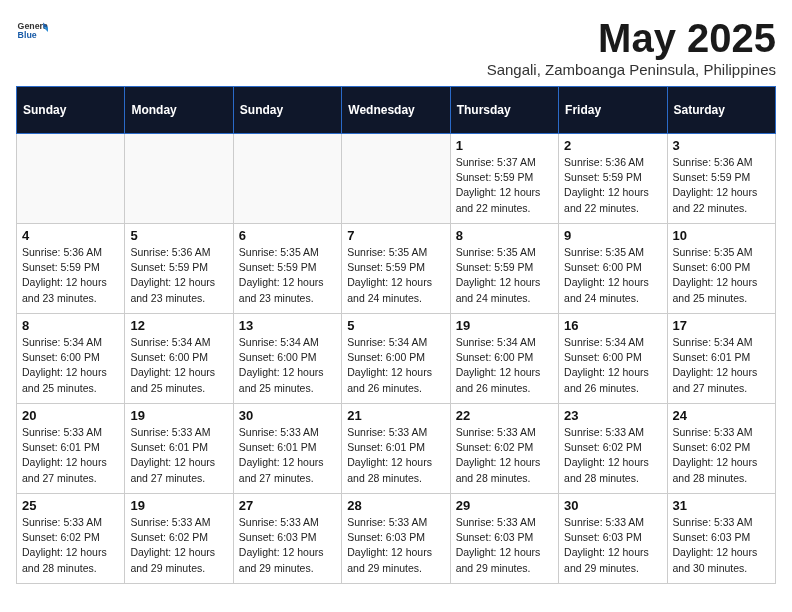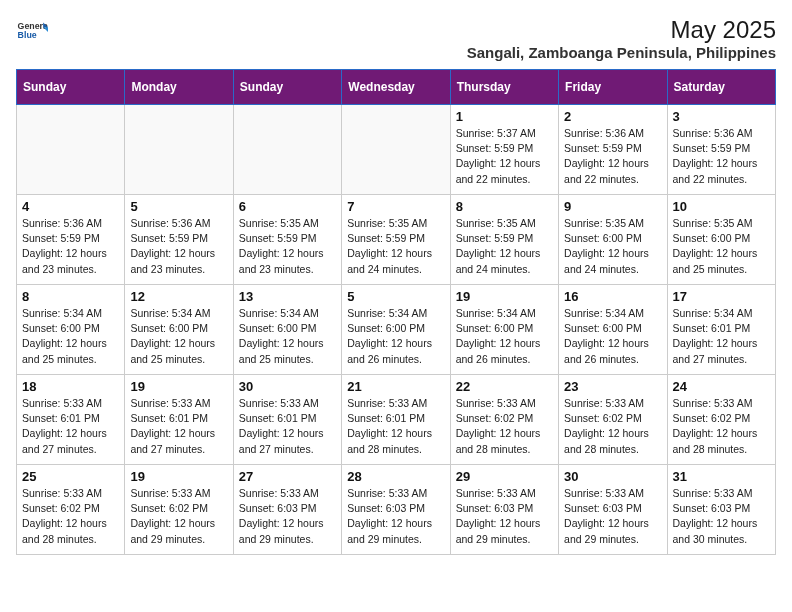--- a/index.html
+++ b/index.html
@@ -22,39 +22,38 @@
       gap: 4px;
     }
     .logo-icon {
       width: 32px;
       height: 32px;
     }
     .title-area {
       text-align: right;
     }
     .month-title {
-      font-size: 24px;
-      font-weight: normal;
+      font-size: 40px;
+      font-weight: bold;
       color: #1a1a1a;
     }
     .location-title {
       font-size: 15px;
       color: #333;
-      font-weight: bold;
     }
     .calendar {
       width: 100%;
       border-collapse: collapse;
       font-size: 11px;
     }
     .calendar th {
-      background-color: #701a75;
+      background-color: #0f172a;
       color: white;
       text-align: left;
-      padding: 10px 6px;
+      padding: 16px 6px;
       font-size: 12px;
       font-weight: bold;
       border: 1px solid #2a6ac8;
     }
     .calendar td {
       border: 1px solid #ccc;
       vertical-align: top;
       padding: 4px 5px;
       width: calc(100% / 7);
       min-height: 80px;
@@ -233,21 +232,21 @@
         <td>
           <div class="day-number">17</div>
           <div class="day-info" style="white-space: pre-line;">Sunrise: 5:34 AM
 Sunset: 6:01 PM
 Daylight: 12 hours
 and 27 minutes.</div>
         </td>
       </tr>
       <tr class="week-row">
         <td>
-          <div class="day-number">18</div>
+          <div class="day-number">20</div>
           <div class="day-info" style="white-space: pre-line;">Sunrise: 5:33 AM
 Sunset: 6:01 PM
 Daylight: 12 hours
 and 27 minutes.</div>
         </td>
         <td>
           <div class="day-number">19</div>
           <div class="day-info" style="white-space: pre-line;">Sunrise: 5:33 AM
 Sunset: 6:01 PM
 Daylight: 12 hours

